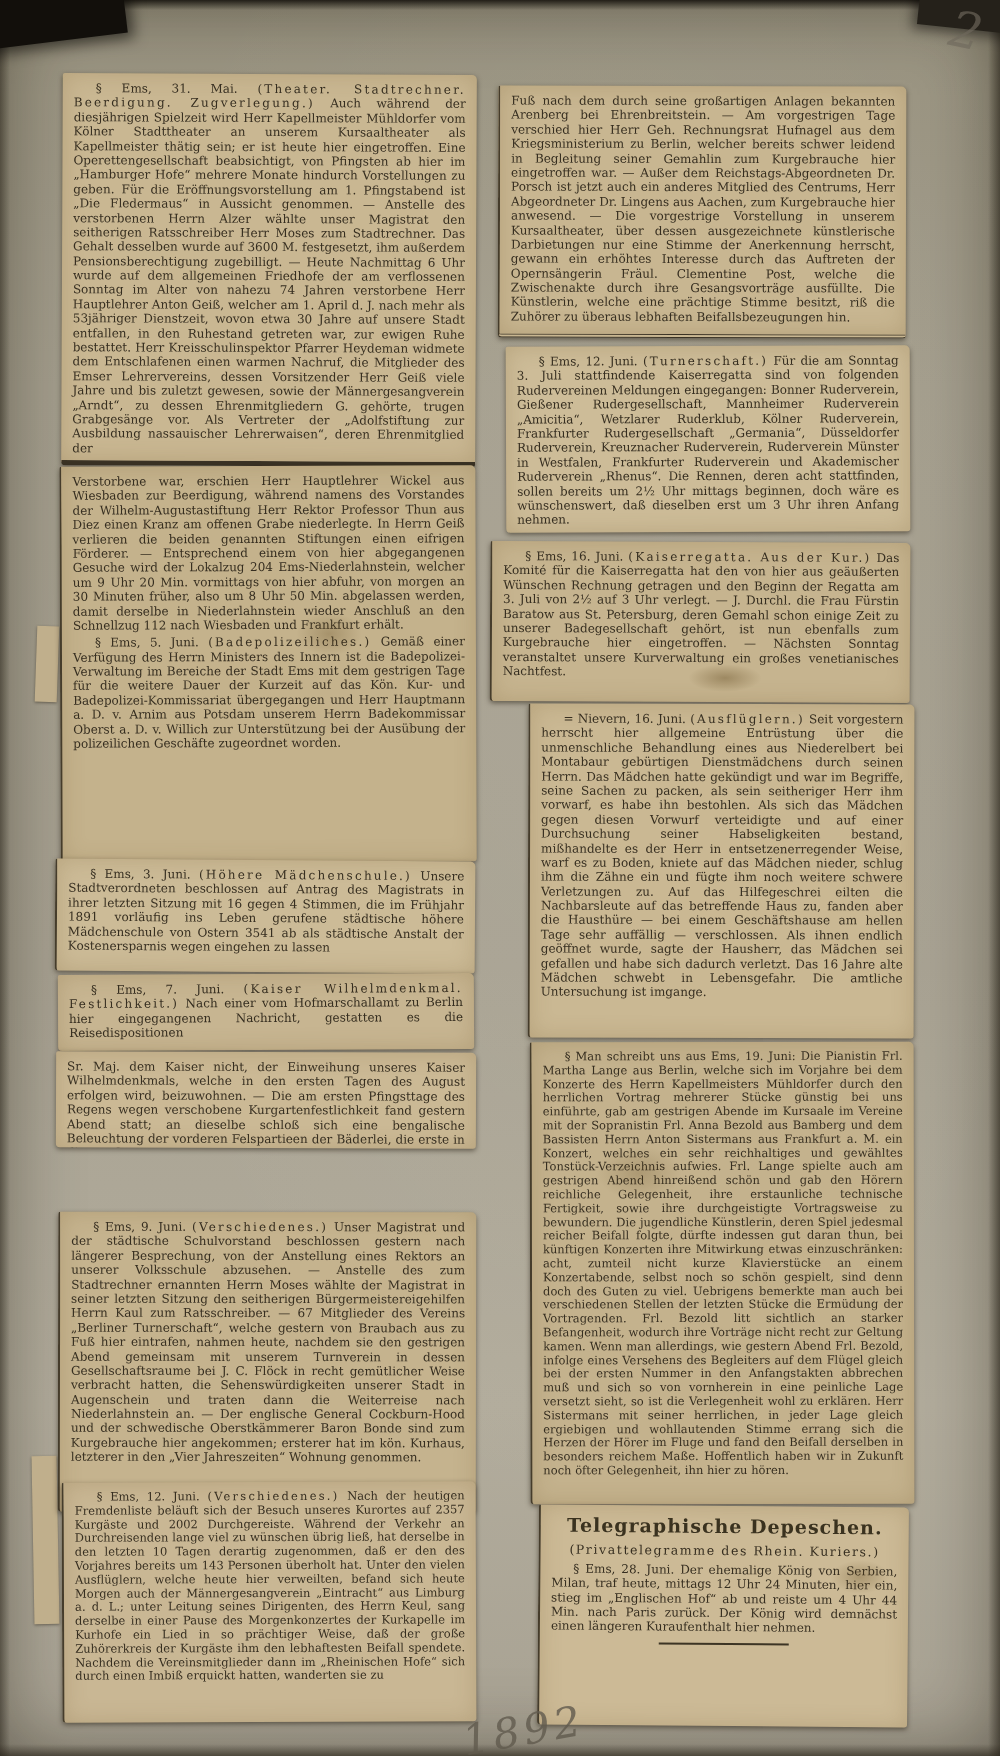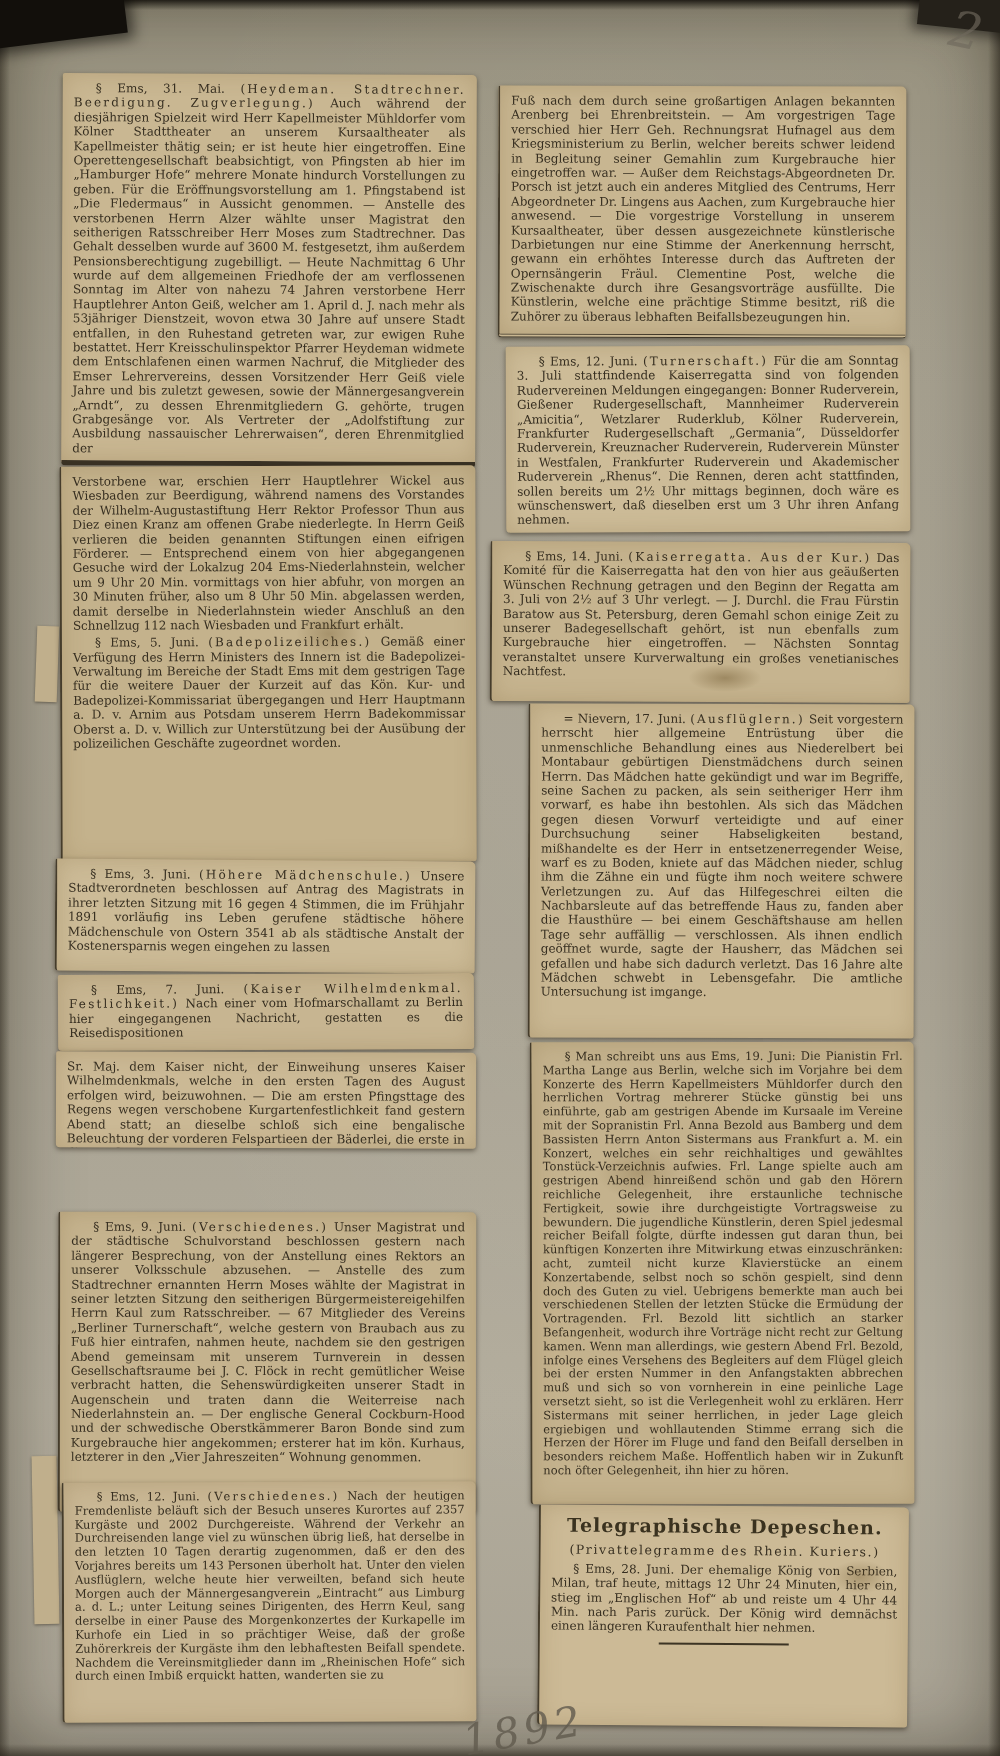--- a/index.html
+++ b/index.html
@@ -65,21 +65,21 @@
   <div class="corner-tr"></div>
 
   <div class="frag frag-1"></div>
   <div class="frag frag-2"></div>
 
   <section>
 
     <article class="clip rule-heavy-bottom" style="left:62px;top:74px;width:414px;height:392px;background:#c9b792;transform:rotate(.25deg);">
       <p class="para">
         <span class="lead">§ Ems, 31. Mai.</span>
-        <span class="head">(Heydeman. Stadtrechner. Beerdigung. Zugverlegung.)</span>
+        <span class="head">(Theater. Stadtrechner. Beerdigung. Zugverlegung.)</span>
         <span>Auch während der diesjährigen Spielzeit wird Herr Kapellmeister Mühldorfer vom Kölner Stadttheater an unserem Kursaaltheater als Kapellmeister thätig sein; er ist heute hier eingetroffen. Eine Operettengesellschaft beabsichtigt, von Pfingsten ab hier im „Hamburger Hofe“ mehrere Monate hindurch Vorstellungen zu geben. Für die Eröffnungsvorstellung am 1. Pfingstabend ist „Die Fledermaus“ in Aussicht genommen. — Anstelle des verstorbenen Herrn Alzer wählte unser Magistrat den seitherigen Ratsschreiber Herr Moses zum Stadtrechner. Das Gehalt desselben wurde auf 3600 M. festgesetzt, ihm außerdem Pensionsberechtigung zugebilligt. — Heute Nachmittag 6 Uhr wurde auf dem allgemeinen Friedhofe der am verflossenen Sonntag im Alter von nahezu 74 Jahren verstorbene Herr Hauptlehrer Anton Geiß, welcher am 1. April d. J. nach mehr als 53jähriger Dienstzeit, wovon etwa 30 Jahre auf unsere Stadt entfallen, in den Ruhestand getreten war, zur ewigen Ruhe bestattet. Herr Kreisschulinspektor Pfarrer Heydeman widmete dem Entschlafenen einen warmen Nachruf, die Mitglieder des Emser Lehrervereins, dessen Vorsitzender Herr Geiß viele Jahre und bis zuletzt gewesen, sowie der Männergesangverein „Arndt“, zu dessen Ehrenmitgliedern G. gehörte, trugen Grabgesänge vor. Als Vertreter der „Adolfstiftung zur Ausbildung nassauischer Lehrerwaisen“, deren Ehrenmitglied der</span>
       </p>
     </article>
 
     <article class="clip rule-left" style="left:60px;top:466px;width:416px;height:396px;background:#c4b28c;transform:rotate(-.2deg);">
       <p class="para cont">
         <span>Verstorbene war, erschien Herr Hauptlehrer Wickel aus Wiesbaden zur Beerdigung, während namens des Vorstandes der Wilhelm-Augustastiftung Herr Rektor Professor Thun aus Diez einen Kranz am offenen Grabe niederlegte. In Herrn Geiß verlieren die beiden genannten Stiftungen einen eifrigen Förderer. — Entsprechend einem von hier abgegangenen Gesuche wird der Lokalzug 204 Ems-Niederlahnstein, welcher um 9 Uhr 20 Min. vormittags von hier abfuhr, von morgen an 30 Minuten früher, also um 8 Uhr 50 Min. abgelassen werden, damit derselbe in Niederlahnstein wieder Anschluß an den Schnellzug 112 nach Wiesbaden und Frankfurt erhält.</span>
       </p>
       <p class="para">
         <span class="lead">§ Ems, 5. Juni.</span>
@@ -140,29 +140,29 @@
     <article class="clip" style="left:506px;top:346px;width:404px;height:186px;background:#cdbc98;transform:rotate(-.2deg);">
       <p class="para">
         <span class="lead">§ Ems, 12. Juni.</span>
         <span class="head">(Turnerschaft.)</span>
         <span>Für die am Sonntag 3. Juli stattfindende Kaiserregatta sind von folgenden Rudervereinen Meldungen eingegangen: Bonner Ruderverein, Gießener Rudergesellschaft, Mannheimer Ruderverein „Amicitia“, Wetzlarer Ruderklub, Kölner Ruderverein, Frankfurter Rudergesellschaft „Germania“, Düsseldorfer Ruderverein, Kreuznacher Ruderverein, Ruderverein Münster in Westfalen, Frankfurter Ruderverein und Akademischer Ruderverein „Rhenus“. Die Rennen, deren acht stattfinden, sollen bereits um 2½ Uhr mittags beginnen, doch wäre es wünschenswert, daß dieselben erst um 3 Uhr ihren Anfang nehmen.</span>
       </p>
     </article>
 
     <article class="clip rule-left" style="left:490px;top:542px;width:420px;height:160px;background:#c6b48f;transform:rotate(.3deg);">
       <p class="para">
-        <span class="lead">§ Ems, 14. Juni.</span>
+        <span class="lead">§ Ems, 16. Juni.</span>
         <span class="head">(Kaiserregatta. Aus der Kur.)</span>
         <span>Das Komité für die Kaiserregatta hat den von hier aus geäußerten Wünschen Rechnung getragen und den Beginn der Regatta am 3. Juli von 2½ auf 3 Uhr verlegt. — J. Durchl. die Frau Fürstin Baratow aus St. Petersburg, deren Gemahl schon einige Zeit zu unserer Badegesellschaft gehört, ist nun ebenfalls zum Kurgebrauche hier eingetroffen. — Nächsten Sonntag veranstaltet unsere Kurverwaltung ein großes venetianisches Nachtfest.</span>
       </p>
     </article>
 
     <article class="clip rule-left" style="left:528px;top:704px;width:386px;height:334px;background:#cab893;transform:rotate(.15deg);">
       <p class="para">
-        <span class="lead">= Nievern, 17. Juni.</span>
+        <span class="lead">= Nievern, 16. Juni.</span>
         <span class="head">(Ausflüglern.)</span>
         <span>Seit vorgestern herrscht hier allgemeine Entrüstung über die unmenschliche Behandlung eines aus Niederelbert bei Montabaur gebürtigen Dienstmädchens durch seinen Herrn. Das Mädchen hatte gekündigt und war im Begriffe, seine Sachen zu packen, als sein seitheriger Herr ihm vorwarf, es habe ihn bestohlen. Als sich das Mädchen gegen diesen Vorwurf verteidigte und auf einer Durchsuchung seiner Habseligkeiten bestand, mißhandelte es der Herr in entsetzenerregender Weise, warf es zu Boden, kniete auf das Mädchen nieder, schlug ihm die Zähne ein und fügte ihm noch weitere schwere Verletzungen zu. Auf das Hilfegeschrei eilten die Nachbarsleute auf das betreffende Haus zu, fanden aber die Hausthüre — bei einem Geschäftshause am hellen Tage sehr auffällig — verschlossen. Als ihnen endlich geöffnet wurde, sagte der Hausherr, das Mädchen sei gefallen und habe sich dadurch verletzt. Das 16 Jahre alte Mädchen schwebt in Lebensgefahr. Die amtliche Untersuchung ist imgange.</span>
       </p>
     </article>
 
     <article class="clip rule-left" style="left:530px;top:1042px;width:384px;height:462px;background:#c4b28d;transform:rotate(-.1deg);font-size:11.5px;">
       <p class="para">
         <span class="lead">§ Man schreibt uns aus Ems, 19. Juni:</span>
         <span>Die Pianistin Frl. Martha Lange aus Berlin, welche sich im Vorjahre bei dem Konzerte des Herrn Kapellmeisters Mühldorfer durch den herrlichen Vortrag mehrerer Stücke günstig bei uns einführte, gab am gestrigen Abende im Kursaale im Vereine mit der Sopranistin Frl. Anna Bezold aus Bamberg und dem Bassisten Herrn Anton Sistermans aus Frankfurt a. M. ein Konzert, welches ein sehr reichhaltiges und gewähltes Tonstück-Verzeichnis aufwies. Frl. Lange spielte auch am gestrigen Abend hinreißend schön und gab den Hörern reichliche Gelegenheit, ihre erstaunliche technische Fertigkeit, sowie ihre durchgeistigte Vortragsweise zu bewundern. Die jugendliche Künstlerin, deren Spiel jedesmal reicher Beifall folgte, dürfte indessen gut daran thun, bei künftigen Konzerten ihre Mitwirkung etwas einzuschränken: acht, zumteil nicht kurze Klavierstücke an einem Konzertabende, selbst noch so schön gespielt, sind denn doch des Guten zu viel. Uebrigens bemerkte man auch bei verschiedenen Stellen der letzten Stücke die Ermüdung der Vortragenden. Frl. Bezold litt sichtlich an starker Befangenheit, wodurch ihre Vorträge nicht recht zur Geltung kamen. Wenn man allerdings, wie gestern Abend Frl. Bezold, infolge eines Versehens des Begleiters auf dem Flügel gleich bei der ersten Nummer in den Anfangstakten abbrechen muß und sich so von vornherein in eine peinliche Lage versetzt sieht, so ist die Verlegenheit wohl zu erklären. Herr Sistermans mit seiner herrlichen, in jeder Lage gleich ergiebigen und wohllautenden Stimme errang sich die Herzen der Hörer im Fluge und fand den Beifall derselben in besonders reichem Maße. Hoffentlich haben wir in Zukunft noch öfter Gelegenheit, ihn hier zu hören.</span>
       </p>

